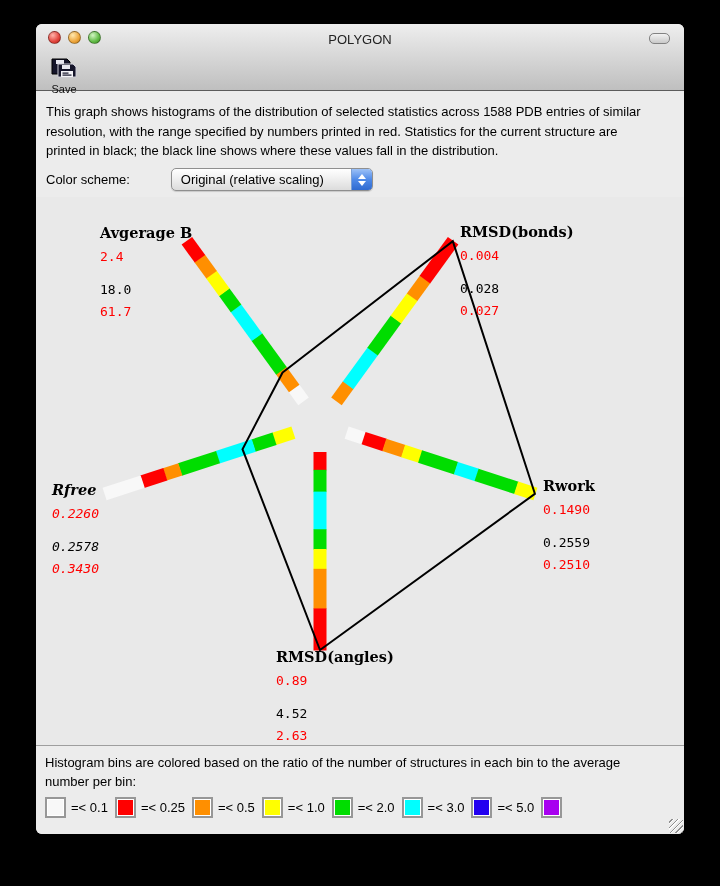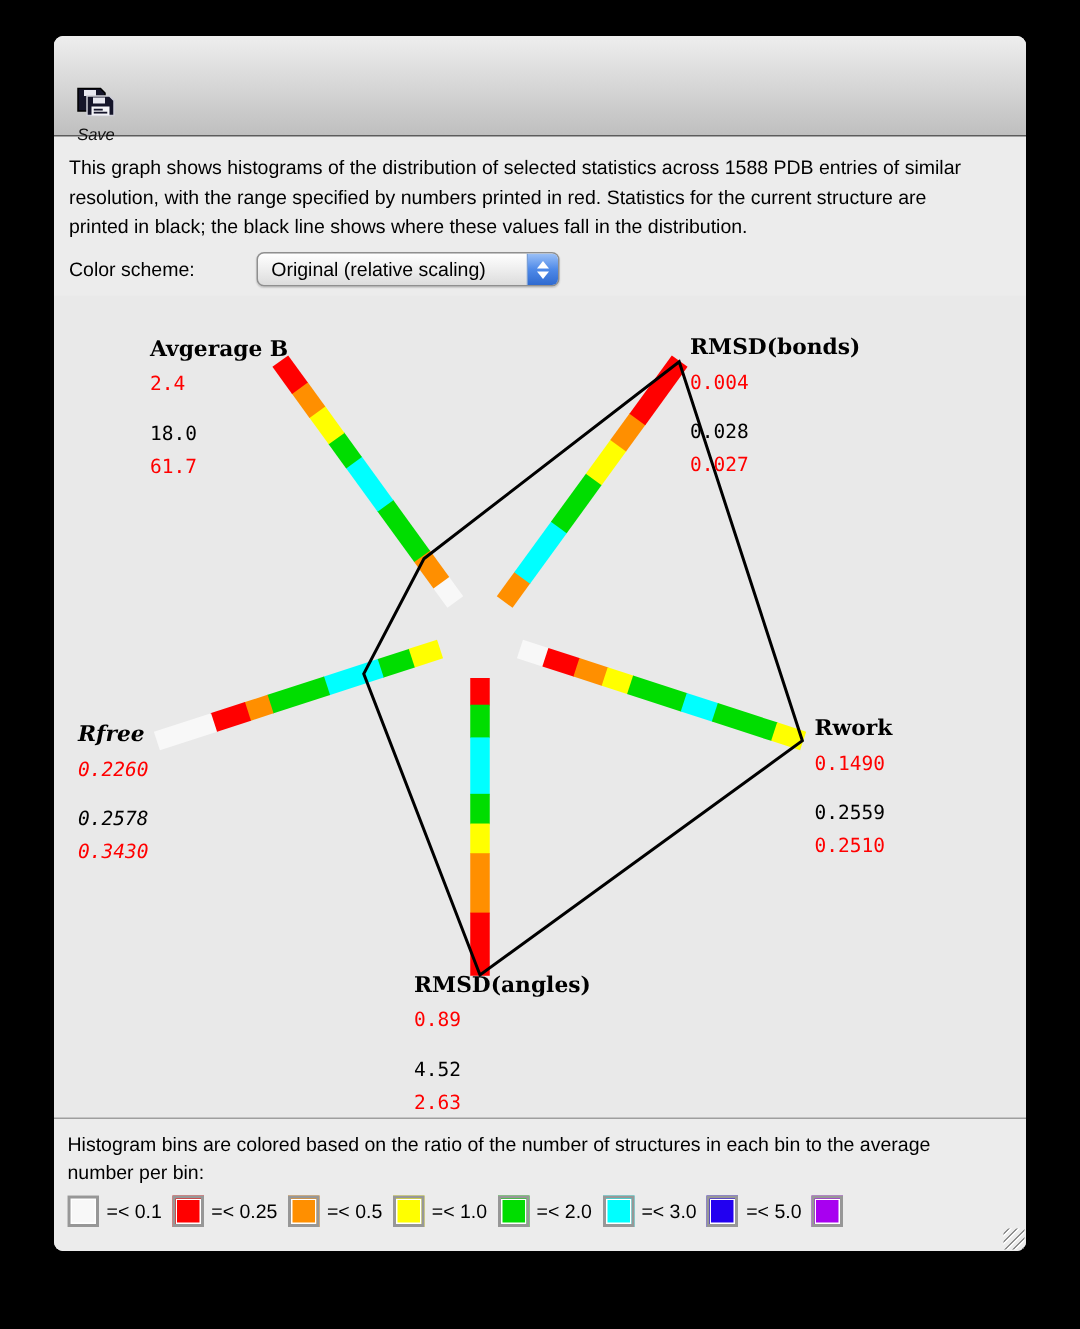--- a/index.html
+++ b/index.html
@@ -15,21 +15,21 @@
   .title{position:absolute;left:0;right:0;top:8px;text-align:center;font-size:13px;color:#222;}
   .lights{position:absolute;left:12px;top:7px;display:flex;gap:7px;}
   .light{width:13px;height:13px;border-radius:50%;border:1px solid rgba(0,0,0,.35);box-sizing:border-box;}
   .light.red{background:radial-gradient(circle at 35% 30%,#ffb3aa,#e2453e 60%,#b22318);}
   .light.yellow{background:radial-gradient(circle at 35% 30%,#ffe9b0,#eda53c 60%,#c07b12);}
   .light.green{background:radial-gradient(circle at 35% 30%,#d2f5c3,#61bb46 60%,#3a8a1f);}
   .toolbar-toggle{position:absolute;right:14px;top:9px;width:19px;height:9px;border-radius:5px;
           border:1px solid #828282;background:linear-gradient(#f2f2f2,#c9c9c9);}
   .save-btn{position:absolute;left:8px;top:34px;width:40px;height:32px;display:flex;
           flex-direction:column;align-items:center;gap:1px;cursor:default;}
-  .save-btn .lbl{font-size:11px;color:#111;font-style:italic;}
+  .save-btn .lbl{font-size:11px;color:#111;}
   
   .desc{padding:11px 10px 2px 10px;font-size:13px;line-height:19.5px;color:#000;width:628px;box-sizing:border-box;}
   .scheme-row{height:34px;display:flex;align-items:center;padding-left:10px;gap:32px;}
   .scheme-label{font-size:13px;color:#000;}
   .popup{margin-left:9px;width:202px;height:23px;border:1px solid #8f8f8f;border-radius:5px;
          background:linear-gradient(#ffffff,#f0f0f0 45%,#dcdcdc);display:flex;align-items:center;
          box-shadow:0 1px 1px rgba(0,0,0,.15);position:relative;box-sizing:border-box;}
   .popup .sel{flex:1;font-size:13px;color:#000;padding-left:9px;white-space:nowrap;overflow:hidden;}
   .popup .cap{width:21px;height:21px;border-radius:0 4px 4px 0;margin-right:0;
          background:linear-gradient(#9cc1f7,#4f8ae8 50%,#2f6ad0);display:flex;flex-direction:column;
@@ -54,20 +54,29 @@
   .swatch{width:17px;height:17px;border:2px solid #979797;box-shadow:inset 0 0 0 1px #fff;display:inline-block;}
   .bin-label{font-size:13px;color:#000;margin-left:5px;white-space:nowrap;}
   .grip{position:absolute;right:1px;bottom:1px;width:14px;height:14px;
         background:repeating-linear-gradient(135deg,transparent 0 2px,#8f8f8f 2px 3px,#fdfdfd 3px 4px);}
 </style>
 </head>
 <body>
 
 <div class="window">
   <div class="chrome">
+    <div class="titlebar">
+      <div class="lights">
+        <span class="light red"></span>
+        <span class="light yellow"></span>
+        <span class="light green"></span>
+      </div>
+      <div class="title">POLYGON</div>
+      <span class="toolbar-toggle"></span>
+    </div>
     <div class="save-btn">
       <span>
         <svg width="26" height="20" viewBox="0 0 26 20">
           <path d="M1 1 h15 l3 3 v12 h-18 z" fill="#15152a" stroke="#000"></path>
           <rect x="5" y="2" width="8" height="4" fill="#e8e8f0"></rect>
           <path d="M7 6 h15 l3 3 v10 h-18 z" fill="#15152a" stroke="#cfcfd8" stroke-width="1"></path>
           <rect x="11" y="7" width="8" height="4" fill="#e8e8f0"></rect>
           <rect x="10" y="13" width="12" height="6" fill="#f4f4f8"></rect>
           <rect x="11.5" y="14.5" width="6" height="1.2" fill="#15152a"></rect>
           <rect x="11.5" y="16.5" width="9" height="1.2" fill="#15152a"></rect>

